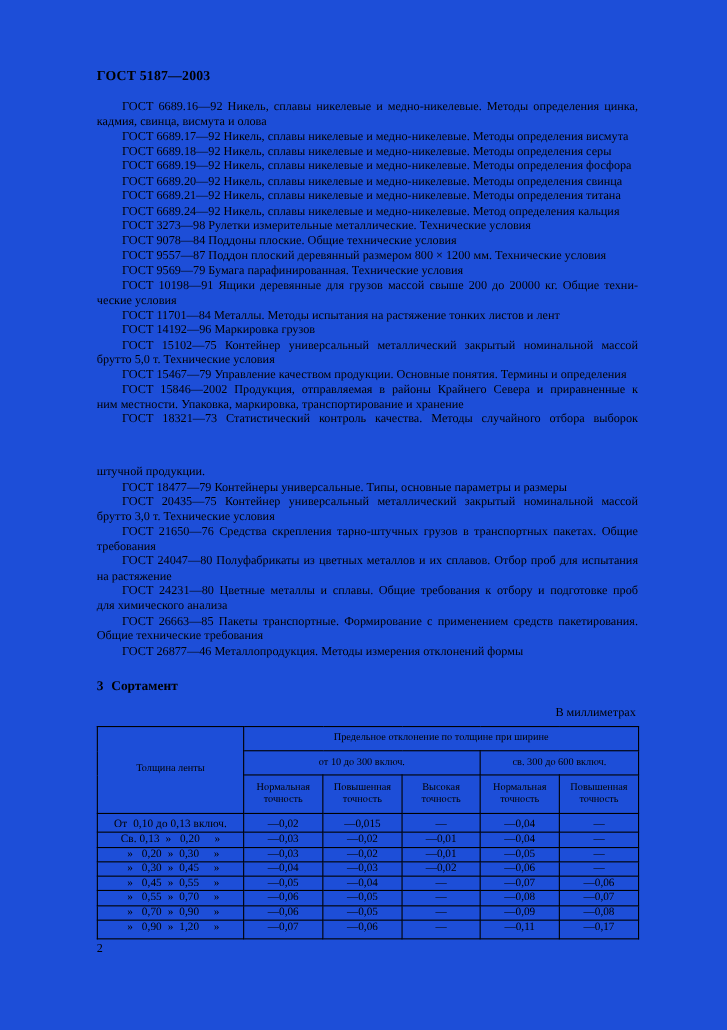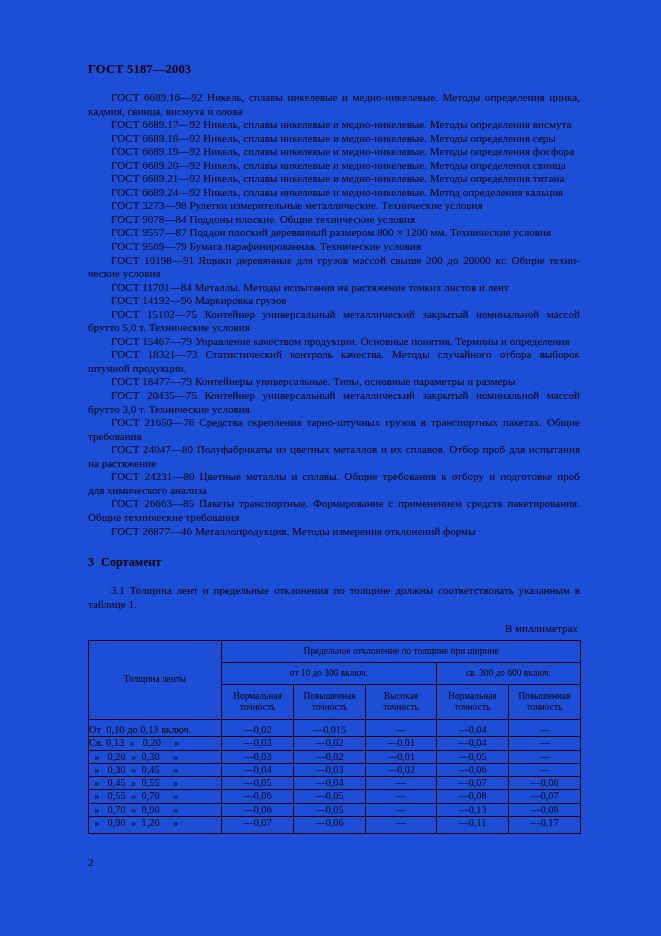--- a/index.html
+++ b/index.html
@@ -79,20 +79,21 @@
     width: 492px;
     font-size: 9.4px;
     table-layout: fixed;
   }
   table.spec th,
   table.spec td {
     border: 1px solid #000000;
     padding: 0;
     font-weight: normal;
     vertical-align: middle;
+    text-align: center;
   }
   table.spec thead th {
     text-align: center;
     line-height: 11.5px;
     padding: 3px 2px;
   }
   th.col-thick {
     width: 133px;
   }
   th.hdr-span {
@@ -172,22 +173,26 @@
           <span style="display: block; margin-left: -23px;">ческие условия</span>
         </p>
         <p class="ref-line"><span>ГОСТ 11701—84  Металлы. Методы испытания на растяжение тонких листов и лент</span></p>
         <p class="ref-line"><span>ГОСТ 14192—96  Маркировка грузов</span></p>
         <p class="ref-line">
           <span style="display: block; text-align-last: justify;">ГОСТ 15102—75  Контейнер универсальный металлический закрытый номинальной массой</span>
           <span style="display: block; margin-left: -23px;">брутто 5,0 т. Технические условия</span>
         </p>
         <p class="ref-line"><span>ГОСТ 15467—79  Управление качеством продукции. Основные понятия. Термины и определения</span></p>
         <p class="ref-line">
+          <span style="display: block; text-align-last: justify;">ГОСТ 15846—2002  Продукция, отправляемая в районы Крайнего Севера и приравненные к</span>
+          <span style="display: block; margin-left: -23px;">ним местности. Упаковка, маркировка, транспортирование и хранение</span>
+        </p>
+        <p class="ref-line">
           <span style="display: block; text-align-last: justify;">ГОСТ 18321—73  Статистический контроль качества. Методы случайного отбора выборок</span>
-          <span style="display: block; margin-left: -23px;">штучной продукции.</span>
+          <span style="display: block; margin-left: -23px; margin-top: 34px;">штучной продукции.</span>
         </p>
         <p class="ref-line"><span>ГОСТ 18477—79  Контейнеры универсальные. Типы, основные параметры и размеры</span></p>
         <p class="ref-line">
           <span style="display: block; text-align-last: justify;">ГОСТ 20435—75  Контейнер универсальный металлический закрытый номинальной массой</span>
           <span style="display: block; margin-left: -23px;">брутто 3,0 т. Технические условия</span>
         </p>
         <p class="ref-line">
           <span style="display: block; text-align-last: justify;">ГОСТ 21650—76  Средства скрепления тарно-штучных грузов в транспортных пакетах. Общие</span>
           <span style="display: block; margin-left: -23px;">требования</span>
         </p>
@@ -203,21 +208,20 @@
           <span style="display: block; text-align-last: justify;">ГОСТ 26663—85  Пакеты транспортные. Формирование с применением средств пакетирования.</span>
           <span style="display: block; margin-left: -23px;">Общие технические требования</span>
         </p>
         <p class="ref-line"><span>ГОСТ 26877—46  Металлопродукция. Методы измерения отклонений формы</span></p>
       </div>
 
     <div class="section-head">
       <span class="num">3</span><span>Сортамент</span>
     </div>
 
-    <div class="clause">3.1  Толщина лент и предельные отклонения по толщине должны соответствовать указанным в таблице 1.</div>
 
 
     <div class="units-note">В миллиметрах</div>
 
     <table class="spec">
       <colgroup>
         <col style="width:133px">
         <col style="width:72px">
         <col style="width:72px">
         <col style="width:71px">
@@ -303,21 +307,21 @@
             <td class="val">—0,05</td>
             <td class="val">—</td>
             <td class="val">—0,08</td>
             <td class="val">—0,07</td>
           </tr>
           <tr>
             <td class="rowlabel">  »   0,70  »  0,90     »</td>
             <td class="val">—0,06</td>
             <td class="val">—0,05</td>
             <td class="val">—</td>
-            <td class="val">—0,13</td>
+            <td class="val">—0,09</td>
             <td class="val">—0,08</td>
           </tr>
           <tr>
             <td class="rowlabel">  »   0,90  »  1,20     »</td>
             <td class="val">—0,07</td>
             <td class="val">—0,06</td>
             <td class="val">—</td>
             <td class="val">—0,11</td>
             <td class="val">—0,17</td>
           </tr>

